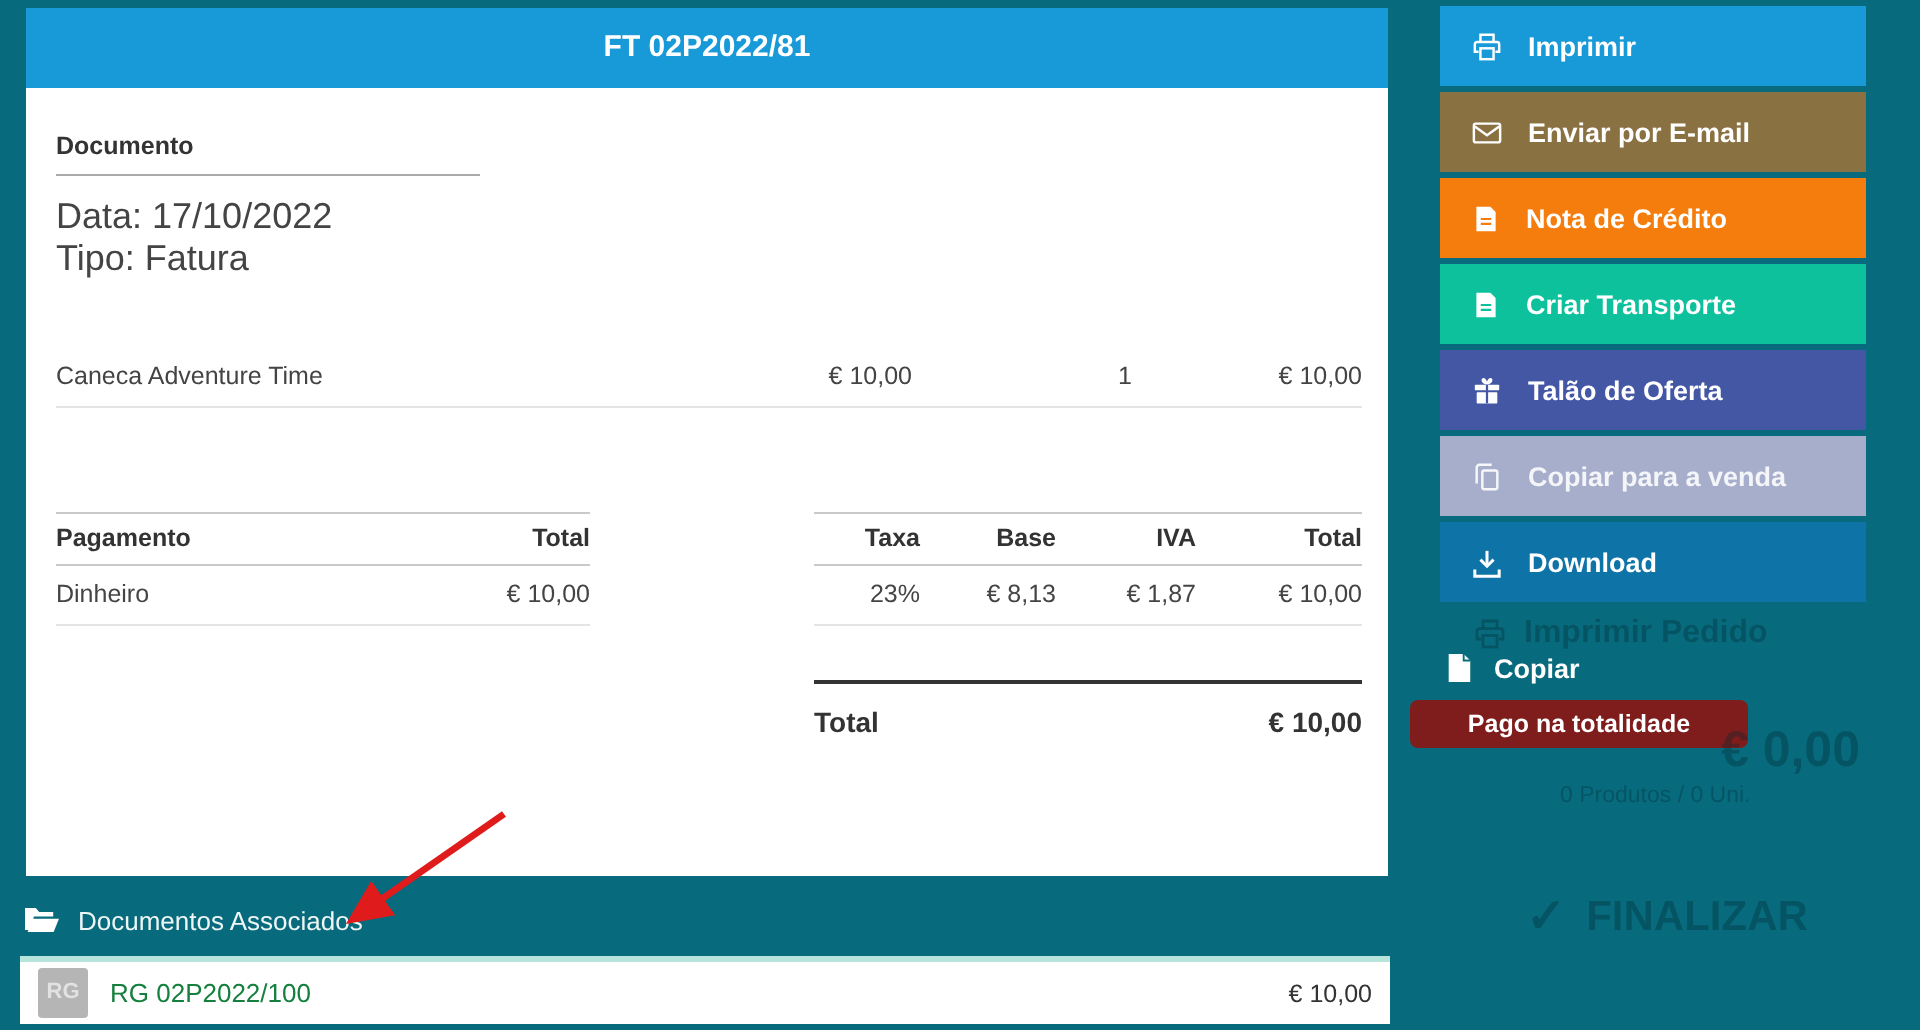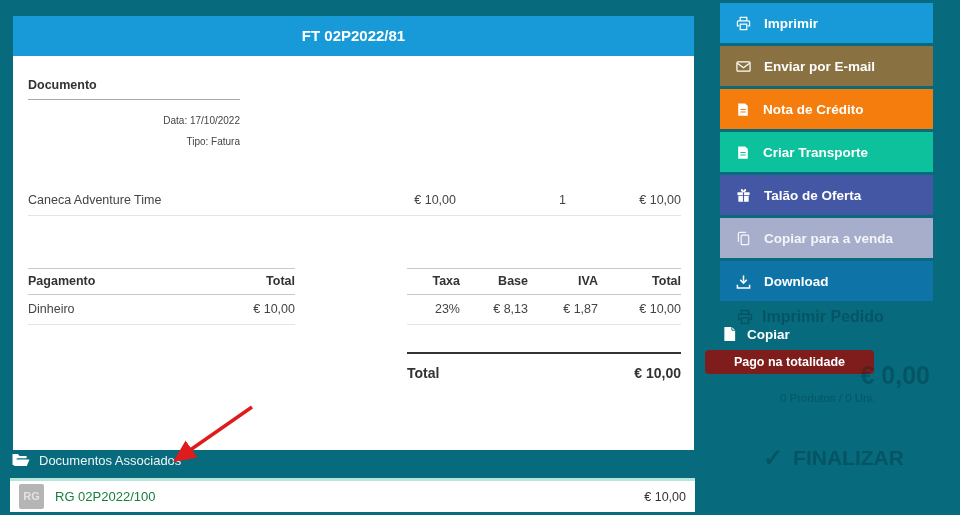--- a/index.html
+++ b/index.html
@@ -5,36 +5,36 @@
   * { margin:0; padding:0; box-sizing:border-box; }
   html,body { width:960px; height:515px; }
   body {
     position:relative;
     background:#076b7d;
     font-family:"Liberation Sans", sans-serif;
     overflow:hidden;
   }
 
   
-  .invoice-card { position:absolute; left:13px; top:16px; width:681px; }
+  .invoice-card { position:absolute; left:13px; top:4px; width:681px; }
   .card-header {
     height:40px; background:#189ad8; color:#fff;
     font-size:15px; font-weight:bold; text-align:center; line-height:40px;
   }
   .card-body { position:relative; background:#fff; height:394px; color:#3d3d3d; }
 
   .sec-docinfo {
     position:absolute; left:15px; top:22px; width:653px;
     display:grid; grid-template-columns:212px 1fr; column-gap:65px;
   }
   .col-head {
     font-size:12.5px; font-weight:bold; color:#333;
     padding-bottom:7px; border-bottom:1px solid #aaa;
   }
-  .col-body { margin-top:10px; font-size:10px; line-height:21px; color:#444;text-align:right; }
+  .col-body { margin-top:10px; font-size:18px; line-height:21px; color:#444; }
 
   .tbl { position:absolute; font-size:12.5px; }
   .tbl .hrow {
     display:grid; border-top:1px solid #c9c9c9; border-bottom:1px solid #c9c9c9;
     font-weight:bold; color:#333; padding:5px 0 6px;
   }
   .tbl .drow {
     display:grid; padding:7px 0 8px; border-bottom:1px solid #e4e4e4; color:#444;
   }
   .products { left:15px; top:130px; width:653px; }

